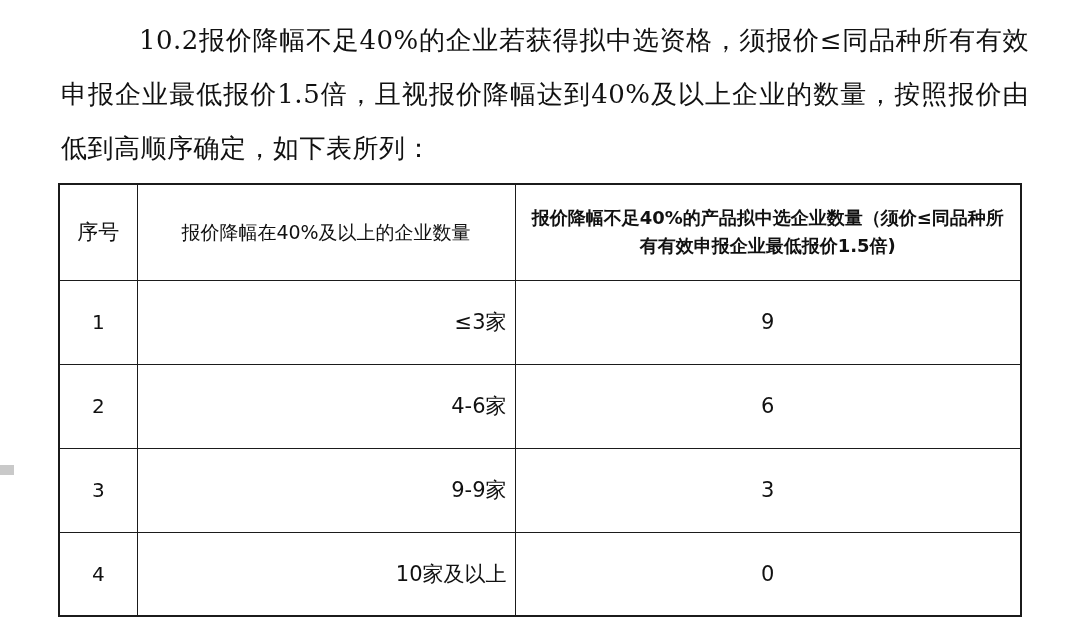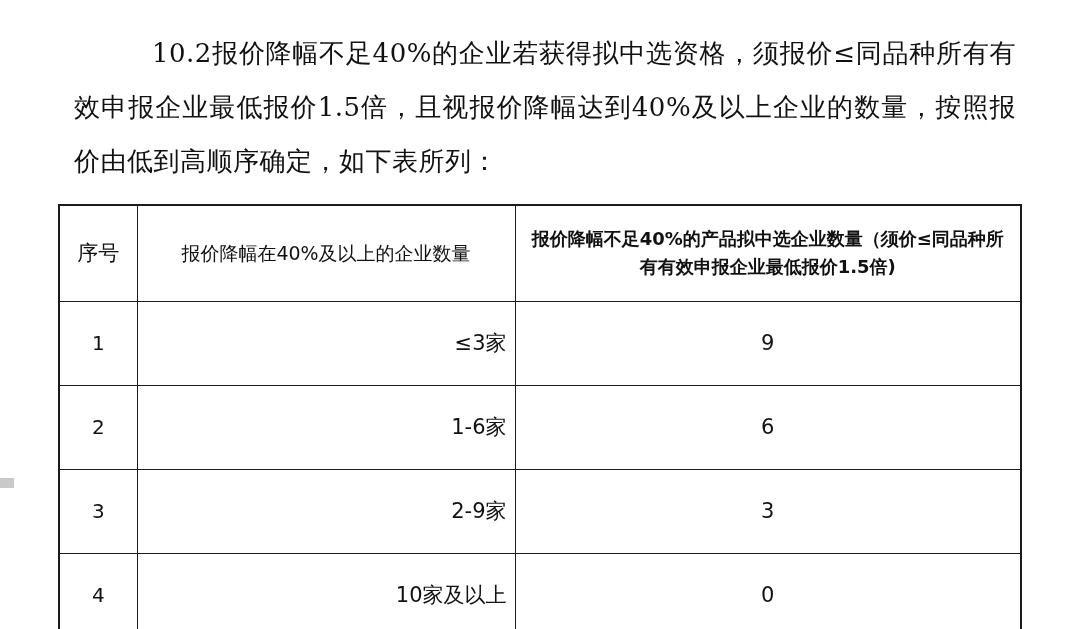--- a/index.html
+++ b/index.html
@@ -14,21 +14,21 @@
     font-family: "DejaVu Serif", "Liberation Serif", serif;
     color: #111111;
   }
   .page {
     position: relative;
     width: 1080px;
     height: 629px;
     box-sizing: border-box;
   }
   .para {
-    margin: 16px;
+    margin: 3px;
     padding: 10px 48px 0 58px;
     font-size: 26px;
     line-height: 54px;
     letter-spacing: 0.5px;
     text-align: justify;
     text-justify: inter-character;
     white-space: pre-wrap;
   }
   .para-indent {
     display: inline-block;
@@ -116,26 +116,26 @@
       </tr>
     </thead>
     <tbody>
       <tr>
         <td class="idx">1</td>
         <td class="count">≤3家</td>
         <td class="num">9</td>
       </tr>
       <tr>
         <td class="idx">2</td>
-        <td class="count">1-6家</td>
+        <td class="count">4-6家</td>
         <td class="num">6</td>
       </tr>
       <tr>
         <td class="idx">3</td>
-        <td class="count">2-9家</td>
+        <td class="count">9-9家</td>
         <td class="num">3</td>
       </tr>
       <tr>
         <td class="idx">4</td>
         <td class="count">10家及以上</td>
         <td class="num">0</td>
       </tr>
     </tbody>
   </table>
 

